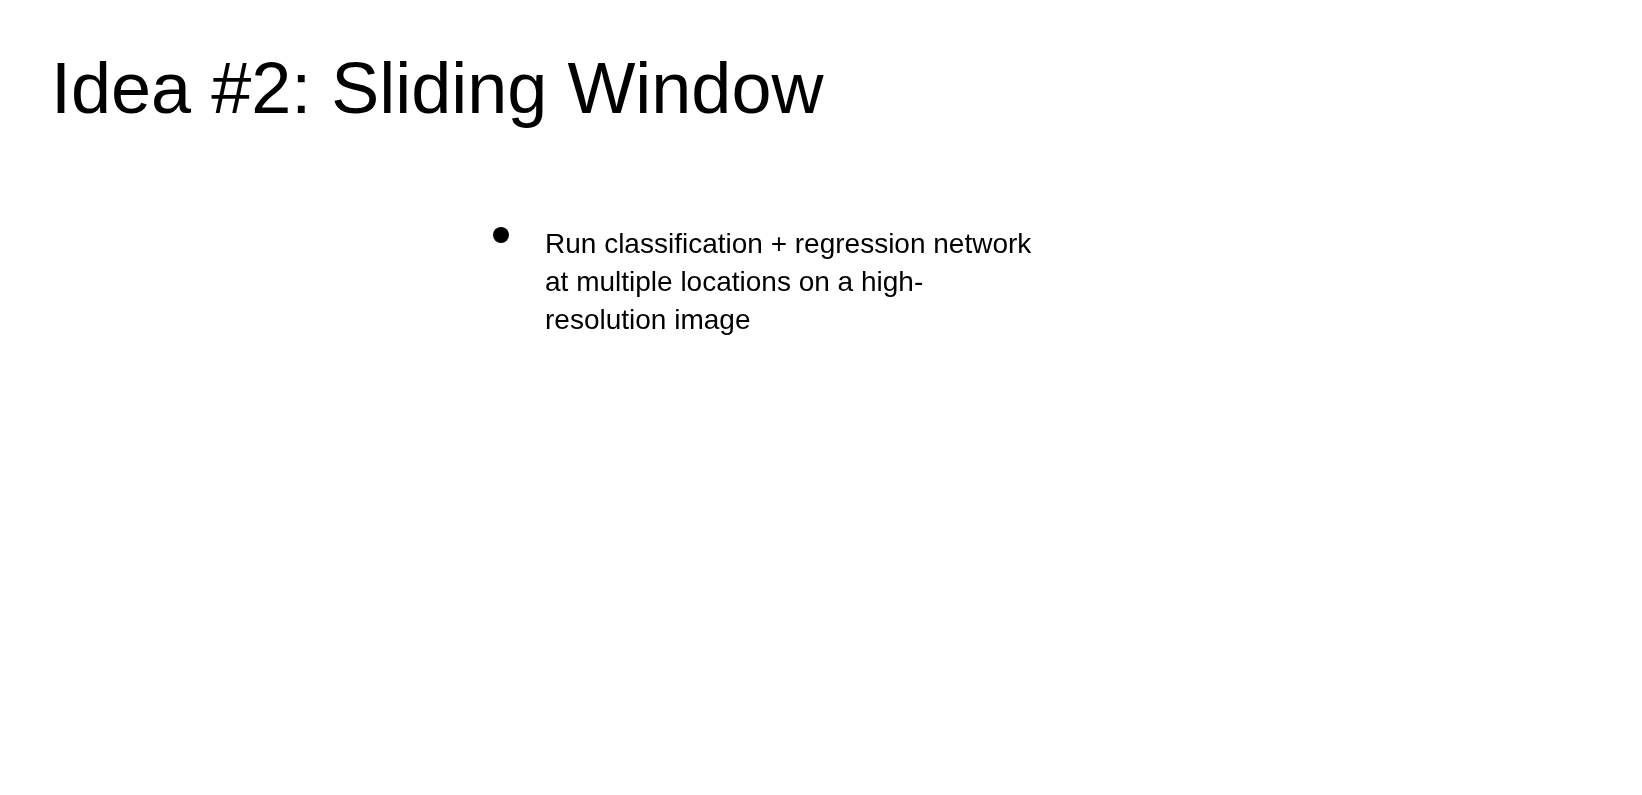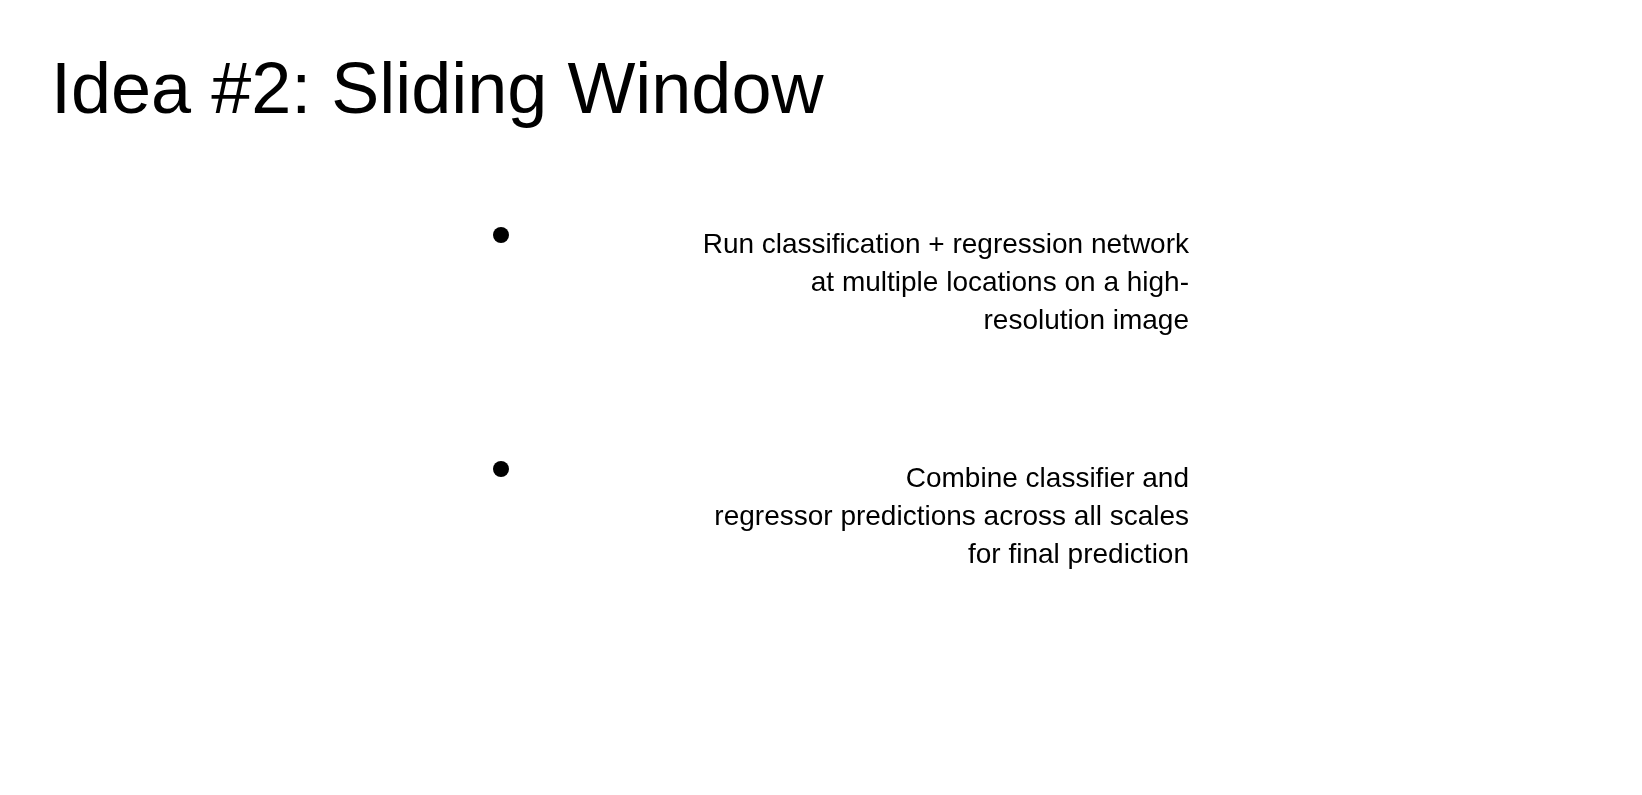--- a/index.html
+++ b/index.html
@@ -54,42 +54,35 @@
     border-radius: 50%;
     background: #000000;
   }
 
   .bullet-text {
     width: 660px;
     font-size: 28px;
     line-height: 38px;
     color: #000000;
     white-space: pre-line;
-    text-align: right;
   }
 </style>
 </head>
 <body>
 
 <div class="slide">
 
   <h1 class="slide-title">Idea #2: Sliding Window</h1>
 
   <ul class="bullet-list">
 
     <li class="bullet-item">
       <span class="bullet-dot"></span>
       <span class="bullet-text">Run classification + regression network
 at multiple locations on a high-
 resolution image</span>
     </li>
 
 
-    <li class="bullet-item">
-      <span class="bullet-dot"></span>
-      <span class="bullet-text">Combine classifier and
-regressor predictions across all scales
-for final prediction</span>
-    </li>
 
   </ul>
 
 </div>
 
 </body></html>

